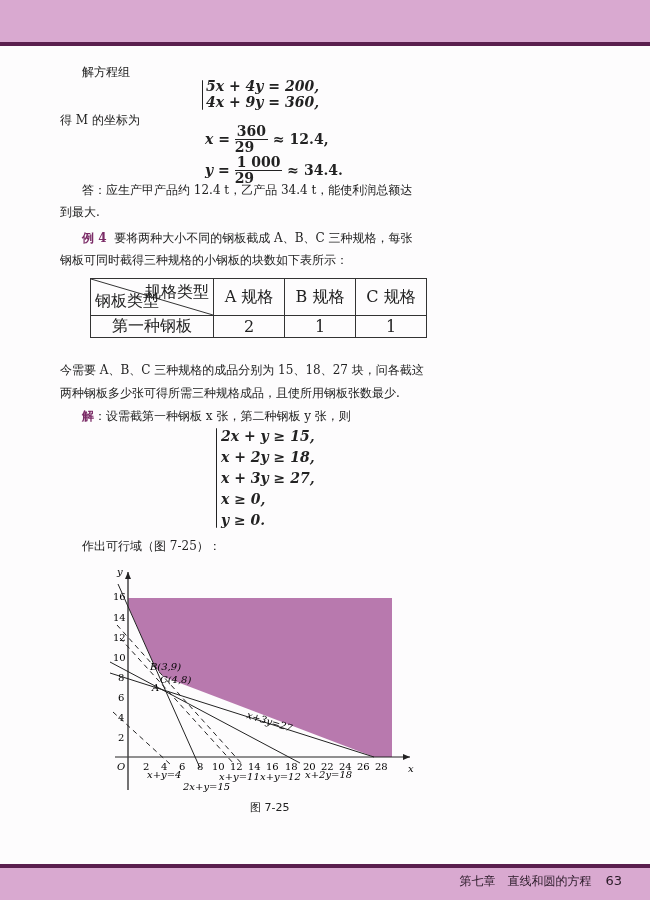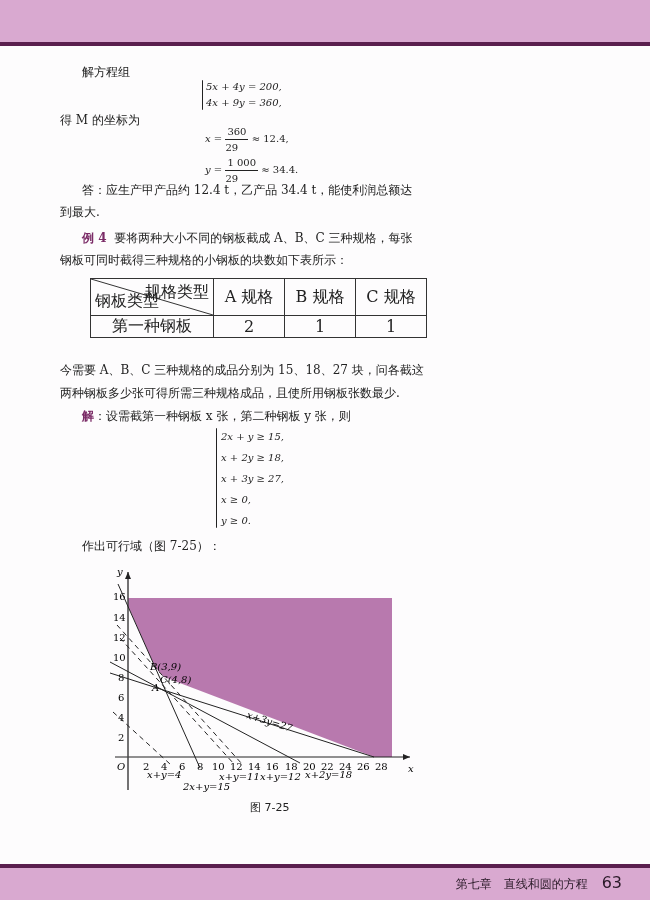--- a/index.html
+++ b/index.html
@@ -2,23 +2,23 @@
 <html><head>
 <meta charset="utf-8">
 <style>
   html,body{margin:0;padding:0;}
   body{width:650px;height:900px;position:relative;background:#fdfcfd;font-family:"DejaVu Serif",serif;color:#222;overflow:hidden;}
   .top-band{position:absolute;left:0;top:0;width:650px;height:42px;background:#d9a9d0;}
   .top-rule{position:absolute;left:0;top:42px;width:650px;height:4px;background:#5a1f4e;}
   .bottom-rule{position:absolute;left:0;top:864px;width:650px;height:4px;background:#5a1f4e;}
   .bottom-band{position:absolute;left:0;top:868px;width:650px;height:32px;background:#d9a9d0;}
   .footer{position:absolute;right:28px;top:873px;font-family:"DejaVu Sans",sans-serif;font-size:12px;color:#2a1a28;}
-  .footer .pg{margin-left:14px;font-size:16px;}
+  .footer .pg{margin-left:14px;font-size:13px;}
   .txt{position:absolute;font-size:12px;line-height:20px;white-space:nowrap;}
-  .eq{position:absolute;font-size:10px;line-height:17px;white-space:nowrap;font-style:italic;}
+  .eq{position:absolute;font-size:14px;line-height:17px;white-space:nowrap;font-style:italic;font-weight:bold;}
   .frac{display:inline-block;vertical-align:middle;font-style:normal;}
   .frac .num{display:block;border-bottom:1px solid #222;padding:0 2px;line-height:15px;}
   .frac .den{display:block;line-height:15px;}
   .brace{position:absolute;border-left:1px solid #222;border-radius:6px 0 0 6px;}
   .bold{font-weight:bold;color:#7a2a66;}
   table.spec{position:absolute;left:90px;top:278px;border-collapse:collapse;font-size:16px;}
   table.spec td{border:1px solid #333;text-align:center;padding:0;}
   .diag{position:relative;width:122px;height:36px;}
   .caption{position:absolute;left:250px;top:800px;font-size:11px;font-family:"DejaVu Sans",sans-serif;}
 </style>

